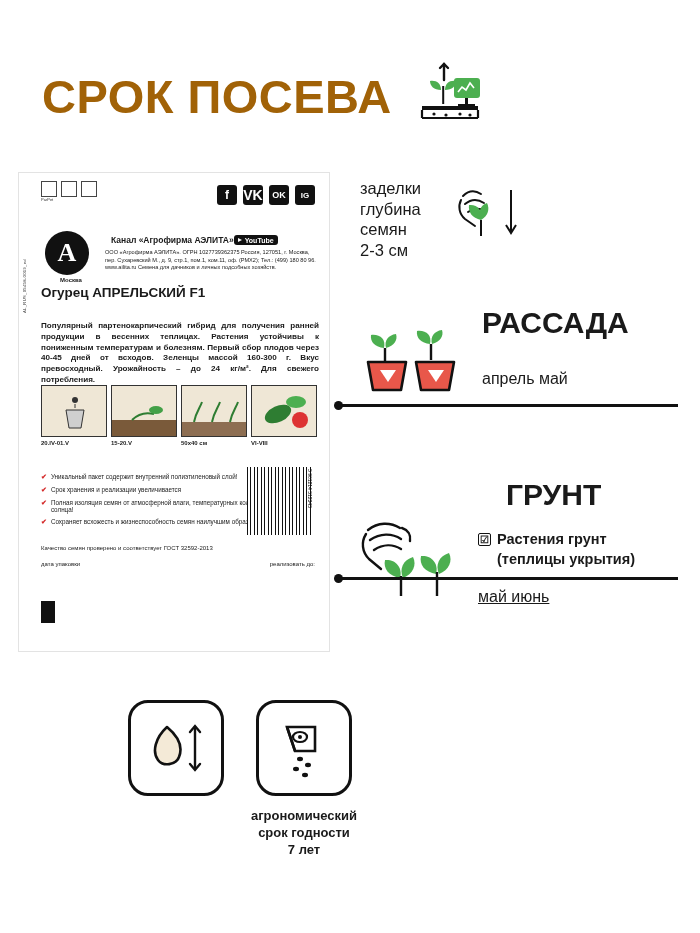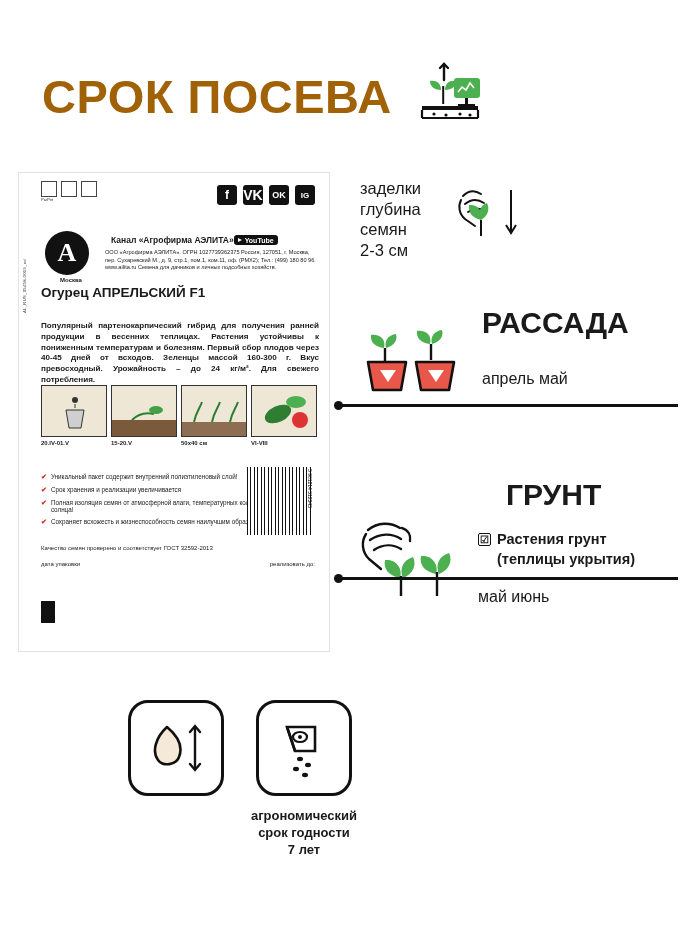--- a/index.html
+++ b/index.html
@@ -138,21 +138,21 @@
   .ground-check {
     position: absolute; left: 478px; top: 530px;
     font-size: 14.5px; font-weight: bold; line-height: 1.35;
     display: flex; gap: 6px; align-items: flex-start;
   }
   .chk {
     width: 13px; height: 13px; border: 1.6px solid #111; border-radius: 2px;
     display: inline-flex; align-items: center; justify-content: center;
     font-size: 10px; margin-top: 3px; flex: 0 0 auto;
   }
-  .ground-sub { position: absolute; left: 478px; top: 588px; font-size: 16px; }
+  .ground-sub { position: absolute; left: 478px; top: 588px; font-size: 16px; text-decoration: underline; }
   .ground-icon { position: absolute; left: 358px; top: 512px; width: 120px; height: 92px; }
 
   
   .rule { position: absolute; height: 3px; background: #111; }
   .rule-dot {
     position: absolute; width: 9px; height: 9px; border-radius: 50%; background: #111;
   }
   .rule-1 { left: 338px; top: 404px; width: 340px; }
   .dot-1  { left: 334px; top: 401px; }
   .rule-2 { left: 338px; top: 577px; width: 340px; }

